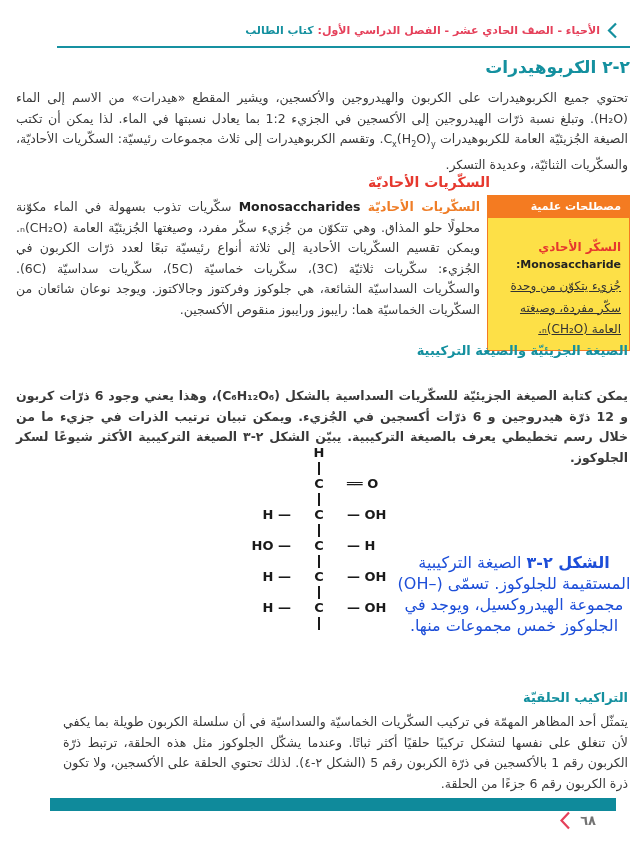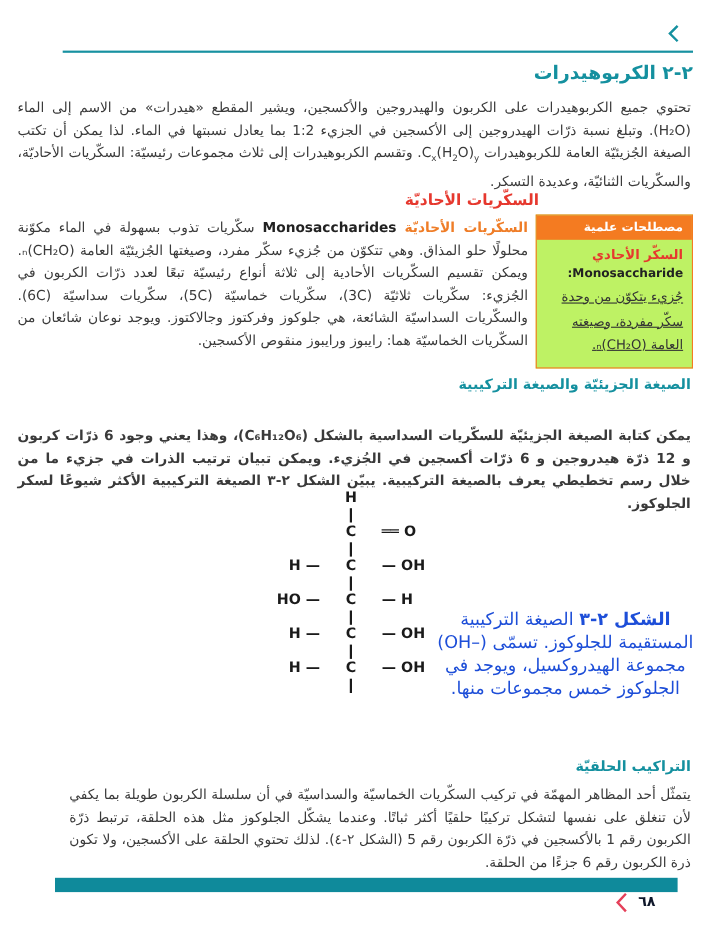--- a/index.html
+++ b/index.html
@@ -33,25 +33,25 @@
   b.en { color:#222; }
 
   
   .h-red  { top:174px; right:148px; font-size:14px; font-weight:bold; color:#E6382E; }
   .h-teal { font-size:13px; font-weight:bold; color:#14909F; }
   .h-form { top:343px; right:10px;margin-left:12px; }
   .h-ring { top:690px; right:10px; }
   .term-orange { color:#EF7D27; font-weight:600; }
 
   
-  .glossary { top:195px; right:8px; width:143px; background:#bef264;
+  .glossary { top:195px; right:8px; width:143px; background:#fde047;
               border:1.5px solid #F47B21; }
   .glossary-header { background:#F47B21; color:#fff; font-size:11px; font-weight:bold;
                      padding:4px 8px 5px; text-align:right; }
-  .glossary-body { padding:3px 8px 9px; text-align:right; }
+  .glossary-body { padding:19px 8px 9px; text-align:right; }
   .glossary-term { color:#E6382E; font-weight:bold; font-size:12px; margin:3px 0 4px; }
   .glossary-en { font-weight:bold; font-size:11px; color:#222; direction:rtl; }
   .glossary-def { font-size:12px; line-height:21.5px; color:#333; margin-top:5px;text-decoration:underline; }
 
   
   .structure { top:444px; left:233px; width:172px; font-family:"DejaVu Sans",sans-serif;
                font-weight:bold; font-size:13px; color:#1a1a1a; direction:ltr; }
   .s-row { display:grid; grid-template-columns:58px 56px 58px; height:17px; align-items:center; }
   .s-l { text-align:right; white-space:nowrap; }
   .s-c { text-align:center; white-space:nowrap; }
@@ -60,29 +60,30 @@
   .s-bar { width:1.5px; height:13px; background:#1a1a1a; margin:0 auto; }
 
   
   .fig-caption { top:552px; right:0; width:248px; text-align:center;
                  font-size:16px; line-height:21px; color:#1d4ed8; }
   .fig-caption b { font-weight:bold; }
 
   
   .footer-bar { top:798px; left:50px; width:566px; height:13px; background:#0F8A9B; }
   .page-num-wrap { top:811px; right:42px; display:flex; direction:rtl; align-items:center; gap:9px; }
-  .page-num { color:#0f172a; font-weight:bold; font-size:13px; }
+  .page-num { color:#737373; font-weight:bold; font-size:13px; }
 </style>
 </head>
 <body>
 
 <div class="abs page-header">
   <svg width="11" height="17" viewBox="0 0 11 17">
     <polyline points="9,1.5 2,8.5 9,15.5" fill="none" stroke="#14909F" stroke-width="2.2"></polyline>
   </svg>
+  <div class="txt"><span class="course">الأحياء - الصف الحادي عشر - الفصل الدراسي الأول:</span> <span class="book">كتاب الطالب</span></div>
 </div>
 <div class="abs header-rule"></div>
 
 <h1 class="abs page-title">٢-٢ الكربوهيدرات</h1>
 
 <p class="abs para p-intro"><span>تحتوي جميع الكربوهيدرات على الكربون والهيدروجين والأكسجين، ويشير المقطع «هيدرات» من الاسم إلى الماء (H₂O). وتبلغ نسبة ذرّات الهيدروجين إلى الأكسجين في الجزيء 1:2 بما يعادل نسبتها في الماء. لذا يمكن أن تكتب الصيغة الجُزيئيّة العامة للكربوهيدرات </span><span class="ltr"><span>C</span><sub>x</sub><span>(H</span><sub>2</sub><span>O)</span><sub>y</sub></span><span>. وتقسم الكربوهيدرات إلى ثلاث مجموعات رئيسيّة: السكّريات الأحاديّة، والسكّريات الثنائيّة، وعديدة التسكر.</span></p>
 
 <h2 class="abs h-red">السكّريات الأحاديّة</h2>
 
 <div class="abs glossary">

